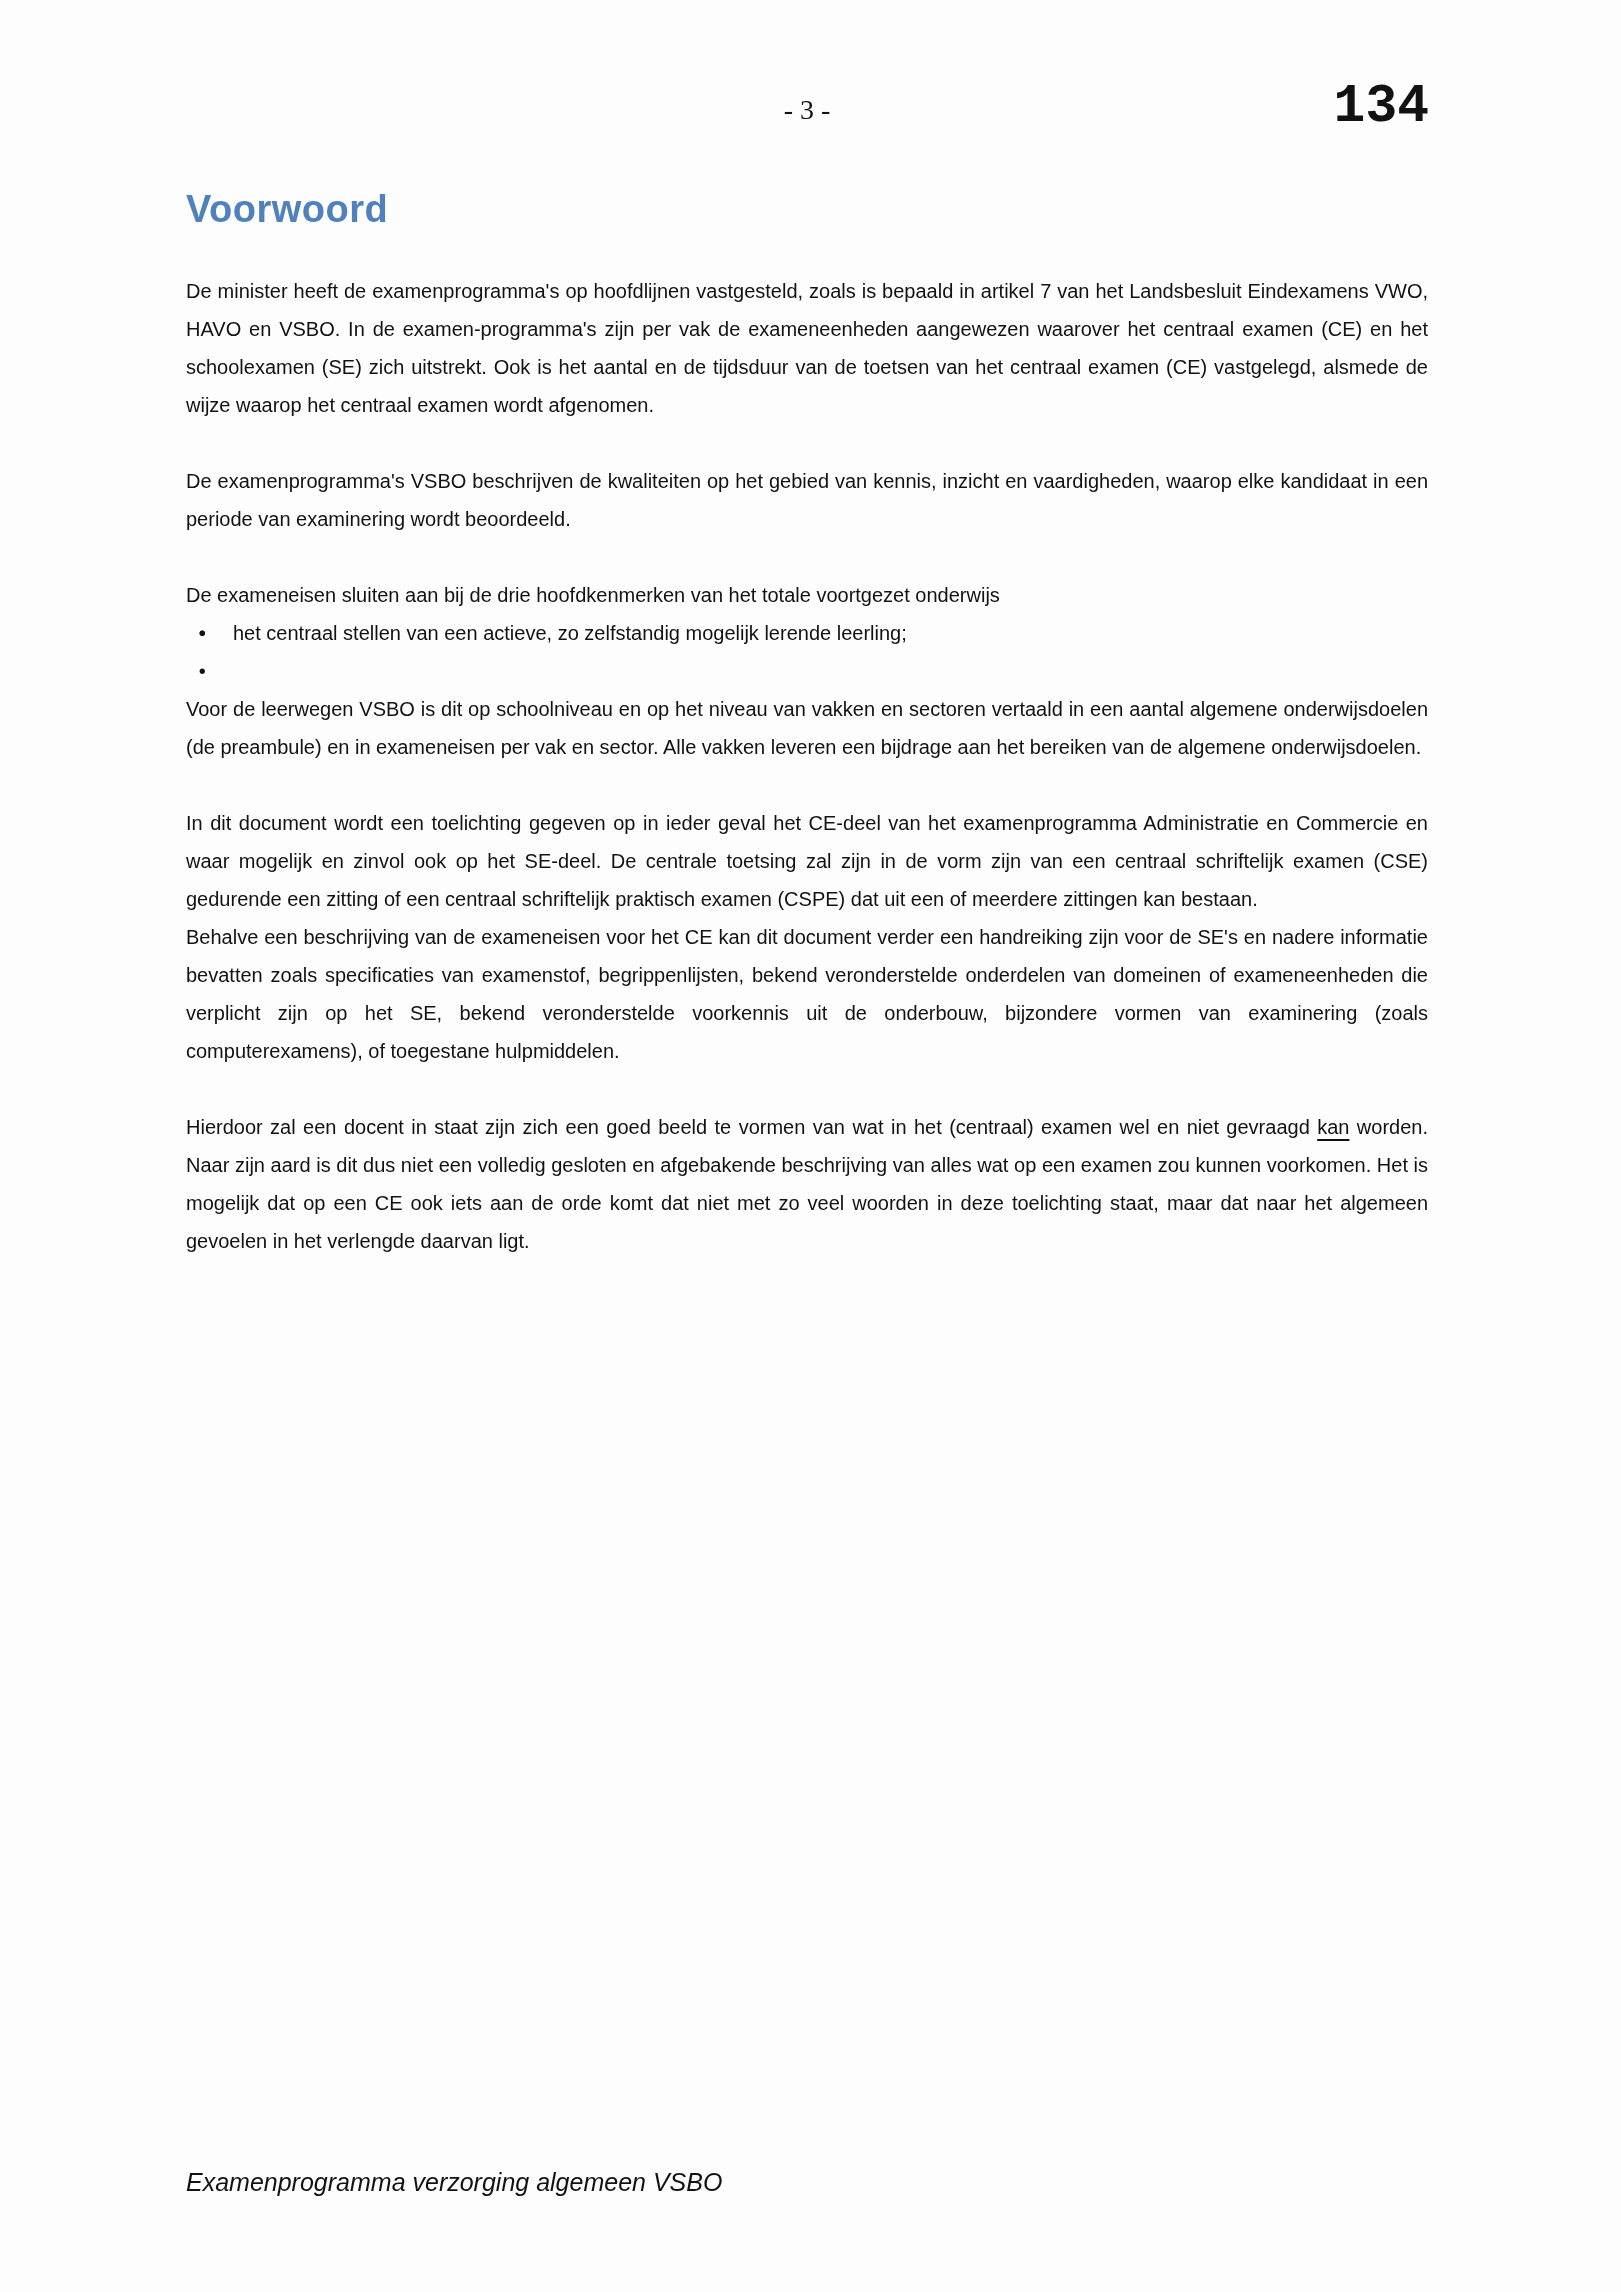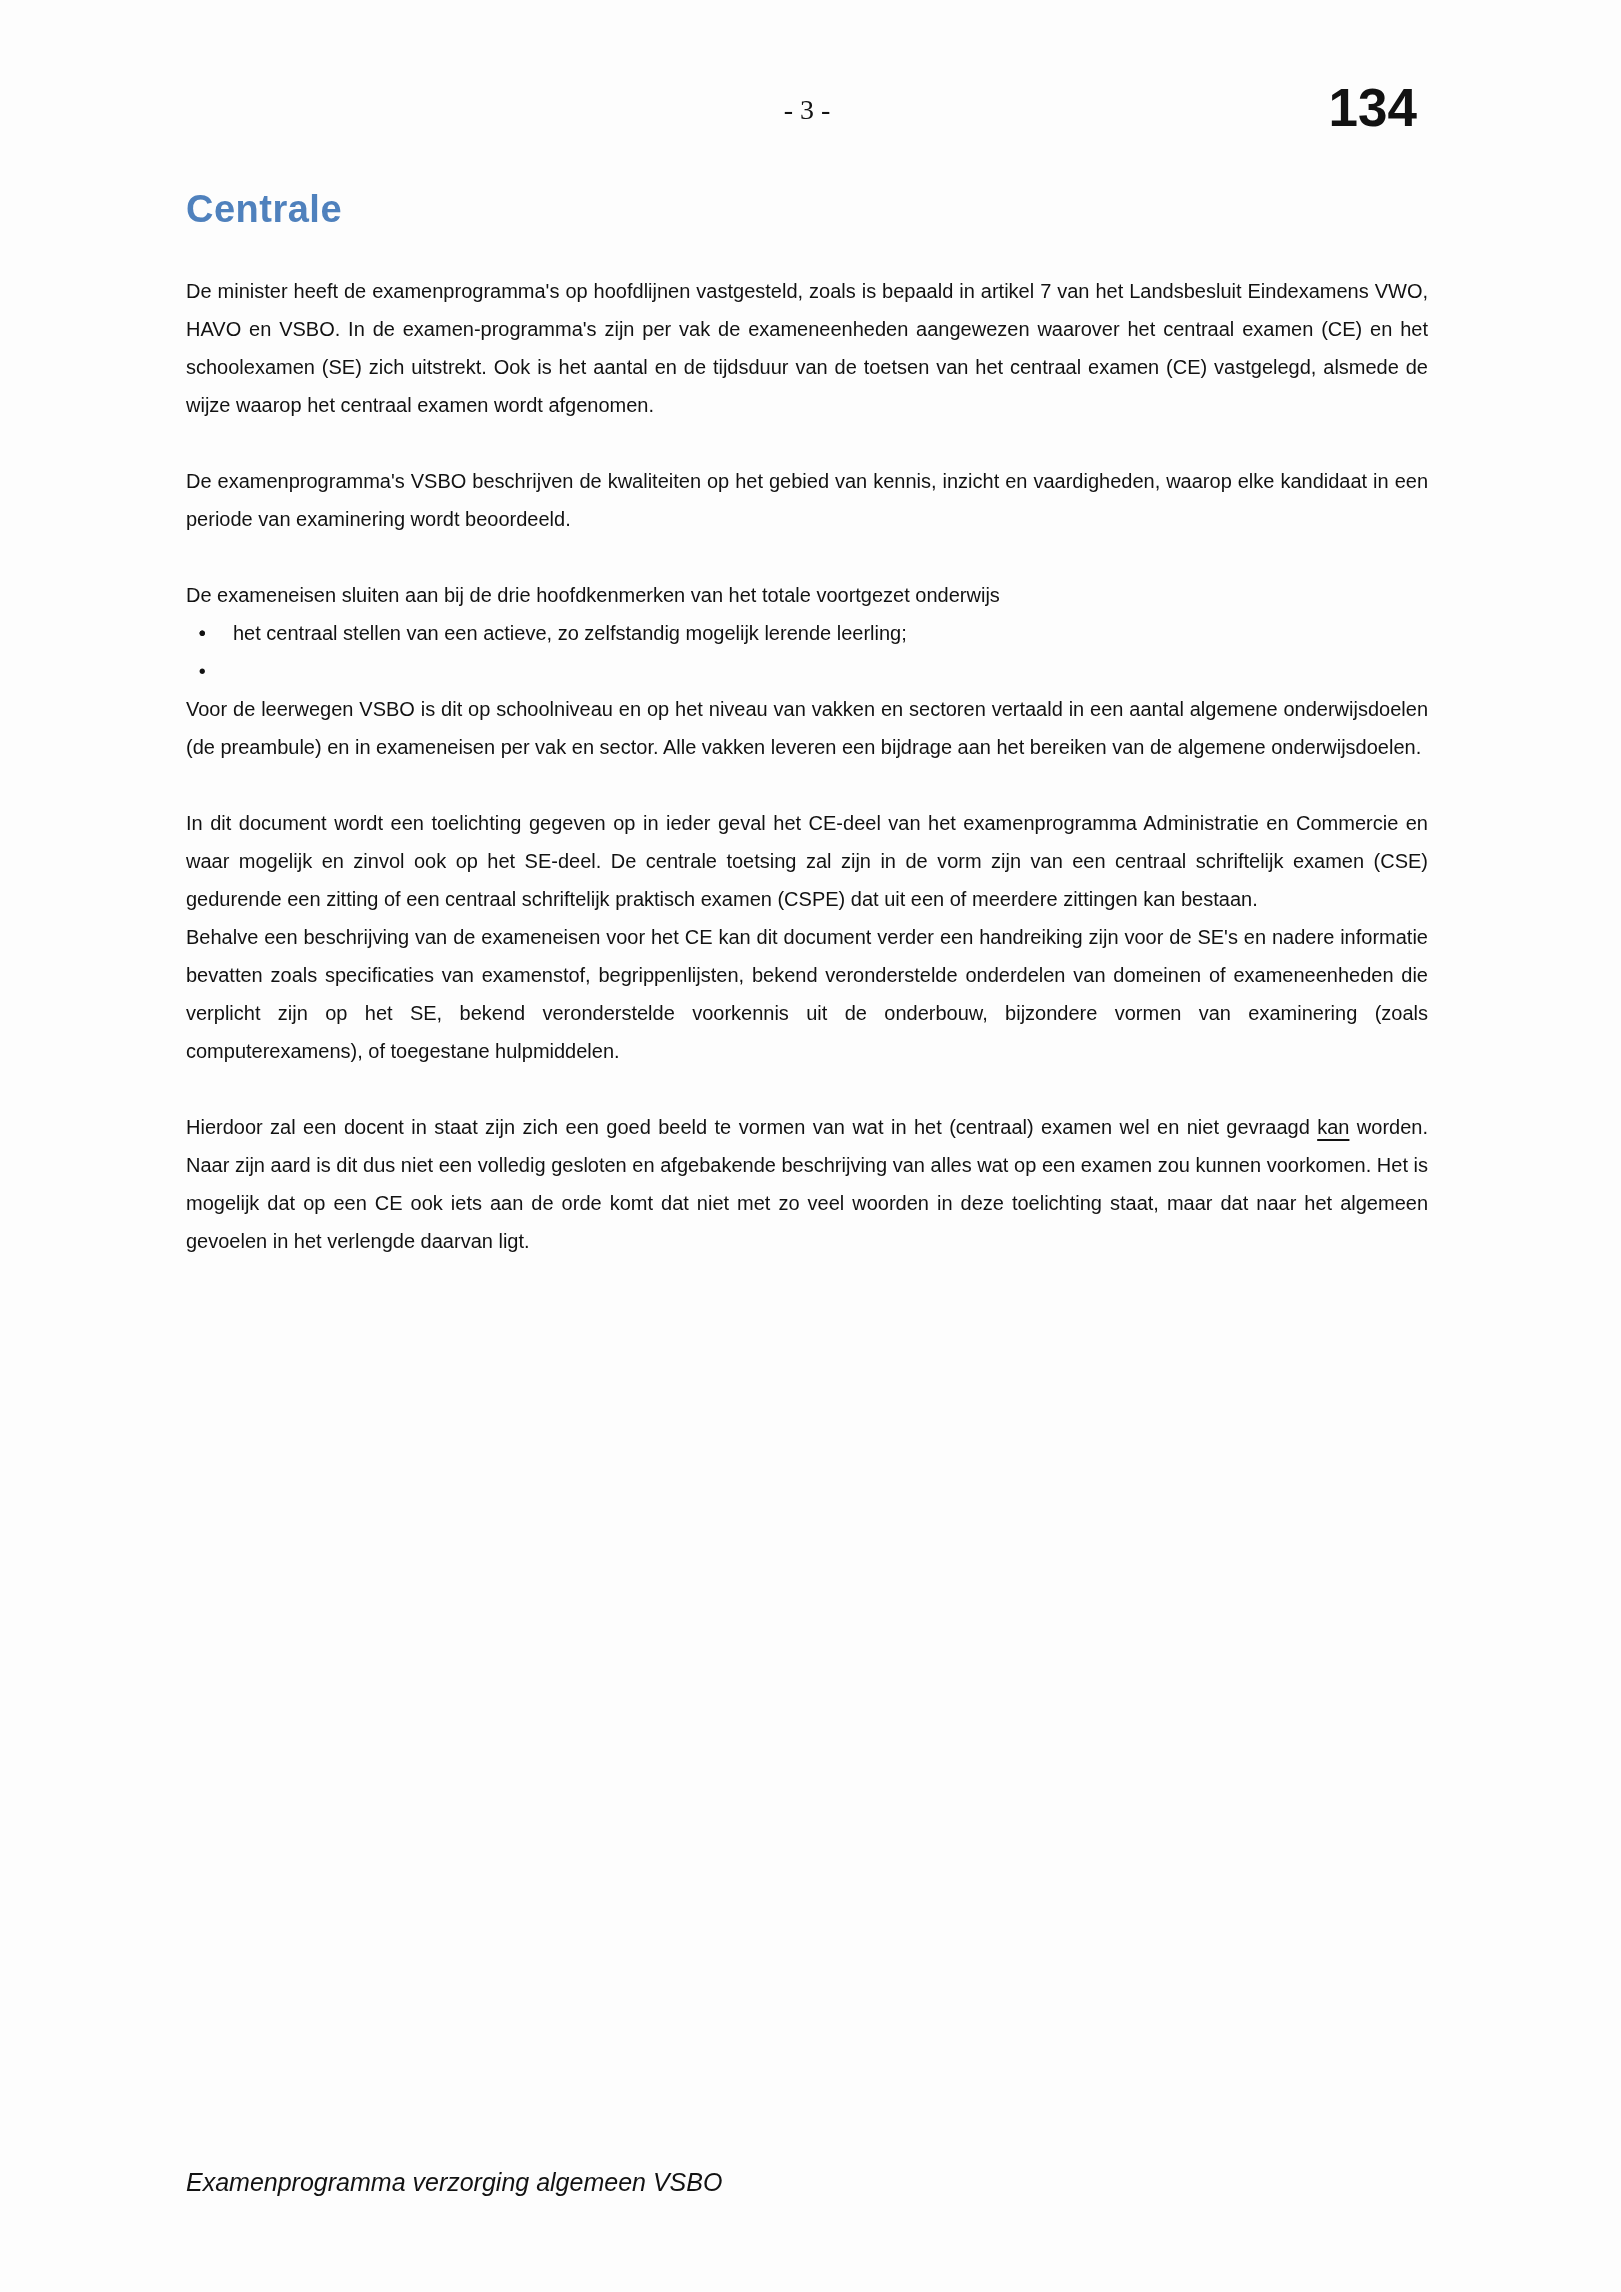--- a/index.html
+++ b/index.html
@@ -23,22 +23,22 @@
     left: 186px;
     width: 1242px;
     text-align: center;
     font-family: "Liberation Serif", serif;
     font-size: 28px;
     line-height: 35px;
   }
   .corner-number {
     position: absolute;
     top: 78px;
-    right: 204px;
-    font-family: Liberation Sans, sans-serif;
+    right: 192px;
+    font-family: Liberation Mono, monospace;
     font-weight: bold;
     font-size: 53px;
     line-height: 59px;
   }
   .heading {
     position: absolute;
     top: 186px;
     left: 186px;
     margin: 0;
     font-size: 38px;
@@ -93,21 +93,21 @@
 </style>
 </head>
 <body>
 
 <div class="page">
 
   <div class="page-number">- 3 -</div>
 
   <div class="corner-number">134</div>
 
-  <h1 class="heading">Centrale</h1>
+  <h1 class="heading">Voorwoord</h1>
 
   <div class="body-text">
 
     <p>De minister heeft de examenprogramma's op hoofdlijnen vastgesteld, zoals is bepaald in artikel 7 van het Landsbesluit Eindexamens VWO, HAVO en VSBO. In de examen-programma's zijn per vak de exameneenheden aangewezen waarover het centraal examen (CE) en het schoolexamen (SE) zich uitstrekt. Ook is het aantal en de tijdsduur van de toetsen van het centraal examen (CE) vastgelegd, alsmede de wijze waarop het centraal examen wordt afgenomen.</p>
 
     <p>De examenprogramma's VSBO beschrijven de kwaliteiten op het gebied van kennis, inzicht en vaardigheden, waarop elke kandidaat in een periode van examinering wordt beoordeeld.</p>
 
     <p class="no-gap">De exameneisen sluiten aan bij de drie hoofdkenmerken van het totale voortgezet onderwijs</p>
 
     <ul class="bullet-list">

